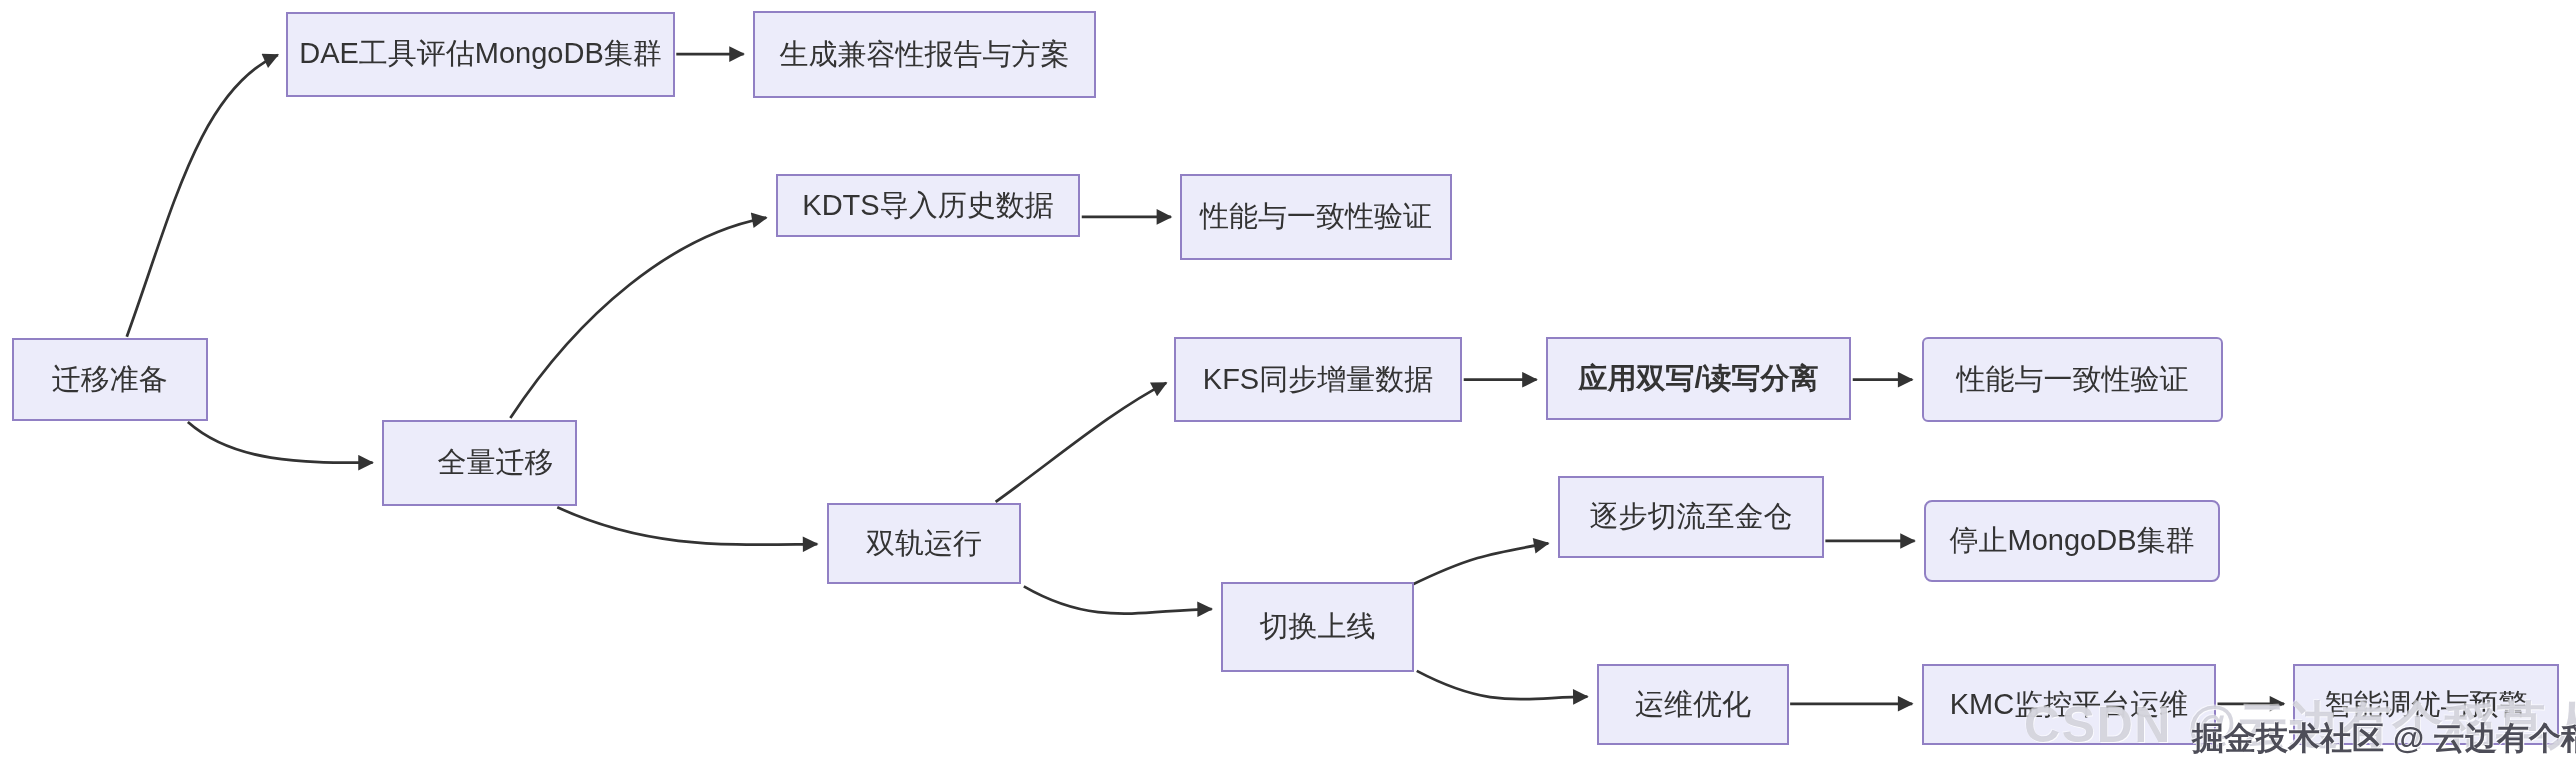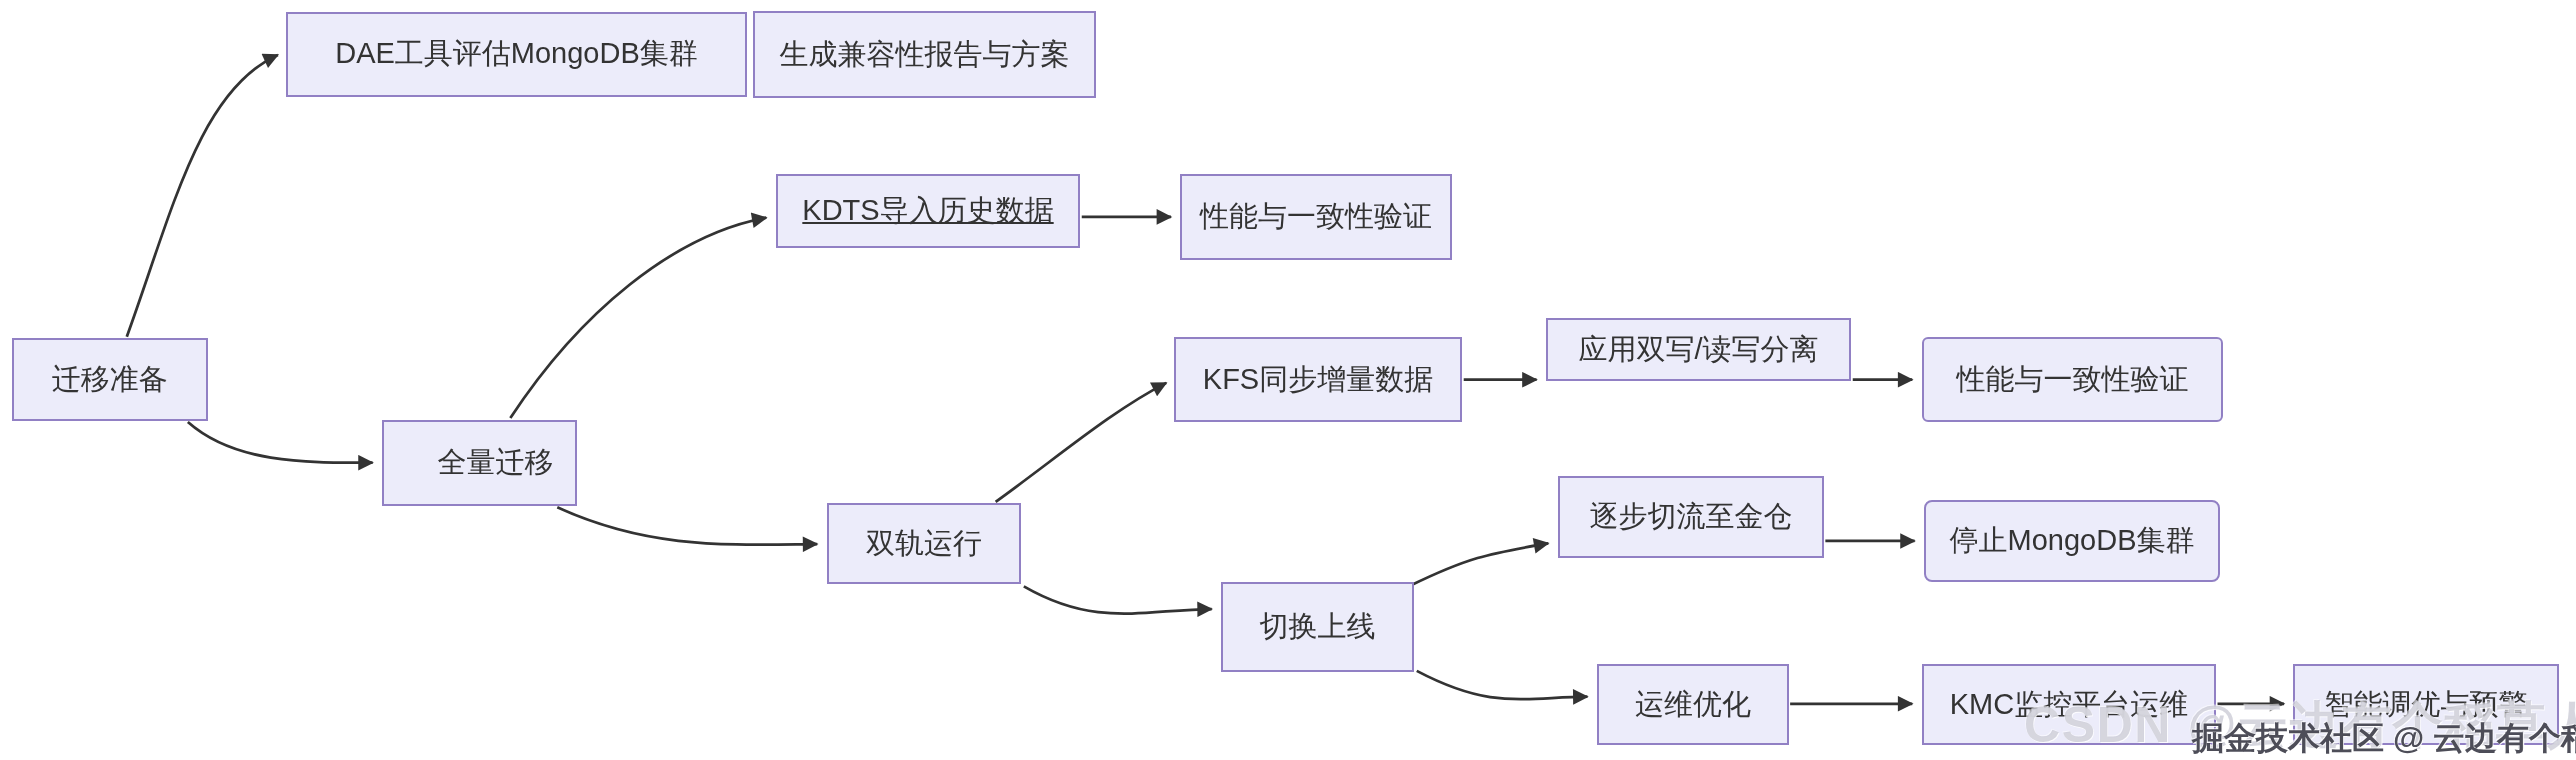--- a/index.html
+++ b/index.html
@@ -85,28 +85,28 @@
     <path class="edge" d="M2367,485 L2443,485" marker-end="url(#arrow)"></path>
     <path class="edge" d="M1308,749 C1400,802 1460,779 1548,778" marker-end="url(#arrow)"></path>
     <path class="edge" d="M1802,748 C1880,710 1905,707 1978,694" marker-end="url(#arrow)"></path>
     <path class="edge" d="M2332,691 L2446,691" marker-end="url(#arrow)"></path>
     <path class="edge" d="M1810,857 C1905,907 1945,891 2028,890" marker-end="url(#arrow)"></path>
     <path class="edge" d="M2287,899 L2443,899" marker-end="url(#arrow)"></path>
     <path class="edge" d="M2833,899 L2918,899" marker-end="url(#arrow)"></path>
   </svg>
 
   <div class="node" style="left:11.7px;   top:338px; width:196px; height:83px;">迁移准备</div>
-  <div class="node" style="left:286px;  top:11.7px;  width:461px; height:85px;">DAE工具评估MongoDB集群</div>
+  <div class="node" style="left:286px;  top:11.7px;  width:389px; height:85px;">DAE工具评估MongoDB集群</div>
   <div class="node" style="left:753px;  top:11px;  width:343px; height:87px;">生成兼容性报告与方案</div>
   <div class="node" style="left:382px;  top:420px; width:195px; height:86px;padding-left:32px;">全量迁移</div>
-  <div class="node" style="left:776px;  top:174px; width:304px; height:74px;text-decoration:underline;">KDTS导入历史数据</div>
+  <div class="node" style="left:776px;  top:174px; width:304px; height:63px;">KDTS导入历史数据</div>
   <div class="node" style="left:1180px; top:174px; width:272px; height:86px;">性能与一致性验证</div>
   <div class="node" style="left:827px; top:503px; width:194px; height:81px;">双轨运行</div>
   <div class="node" style="left:1174px; top:337px; width:288px; height:85px;">KFS同步增量数据</div>
-  <div class="node" style="left:1546px; top:318px; width:305px; height:63px;">应用双写/读写分离</div>
+  <div class="node" style="left:1546px; top:337px; width:305px; height:83px;font-weight:bold;">应用双写/读写分离</div>
   <div class="node" style="left:1922px; top:337px; width:301px; height:85px;border-radius:6px;">性能与一致性验证</div>
   <div class="node" style="left:1221px; top:582px; width:193px; height:90px;">切换上线</div>
   <div class="node" style="left:1558px; top:476px; width:266px; height:82px;">逐步切流至金仓</div>
   <div class="node" style="left:1924px; top:500px; width:296px; height:82px;border-radius:8px;">停止MongoDB集群</div>
   <div class="node" style="left:1597px; top:664px; width:192px; height:81px;">运维优化</div>
   <div class="node" style="left:1922px; top:664px; width:294px; height:81px;">KMC监控平台运维</div>
   <div class="node" style="left:2293px; top:664px; width:266px; height:81px;">智能调优与预警</div>
 
   <div class="wm-large">CSDN @云边有个稻草人</div>
   <div class="wm-small">掘金技术社区 @ 云边有个稻草人</div>

